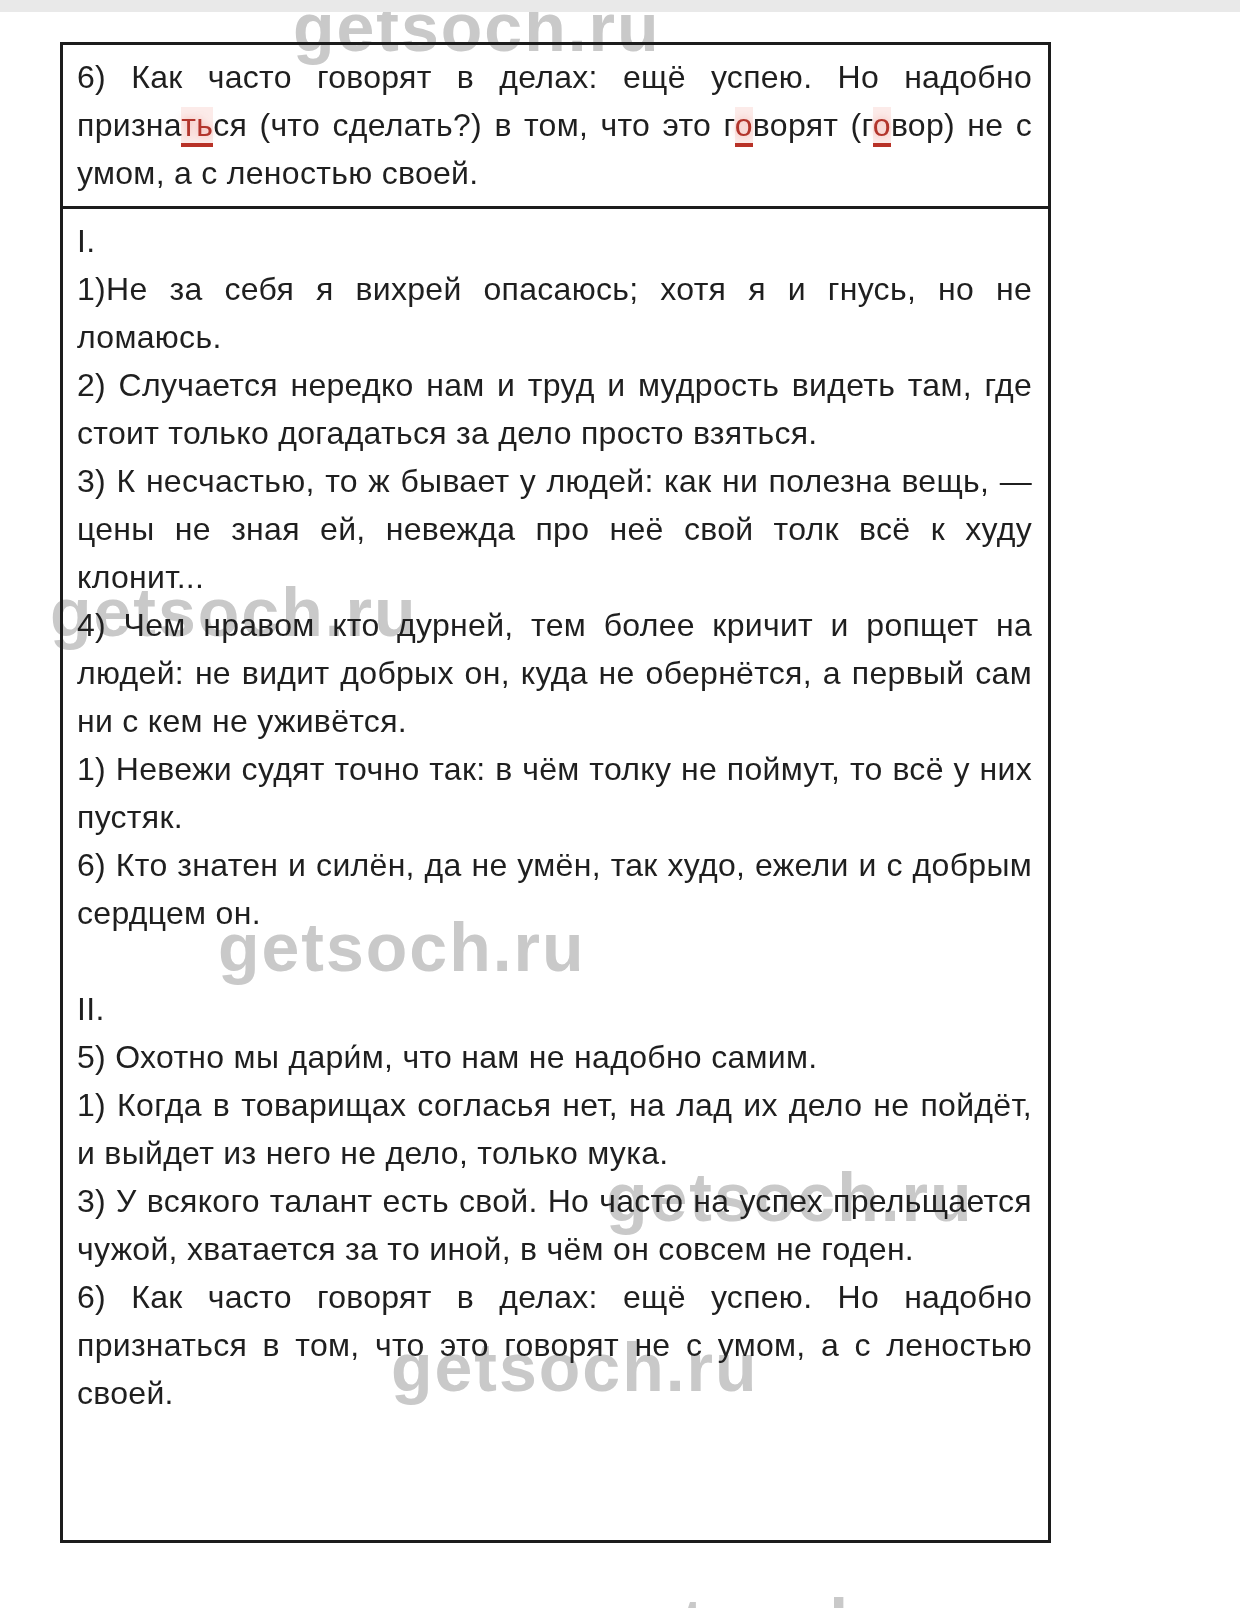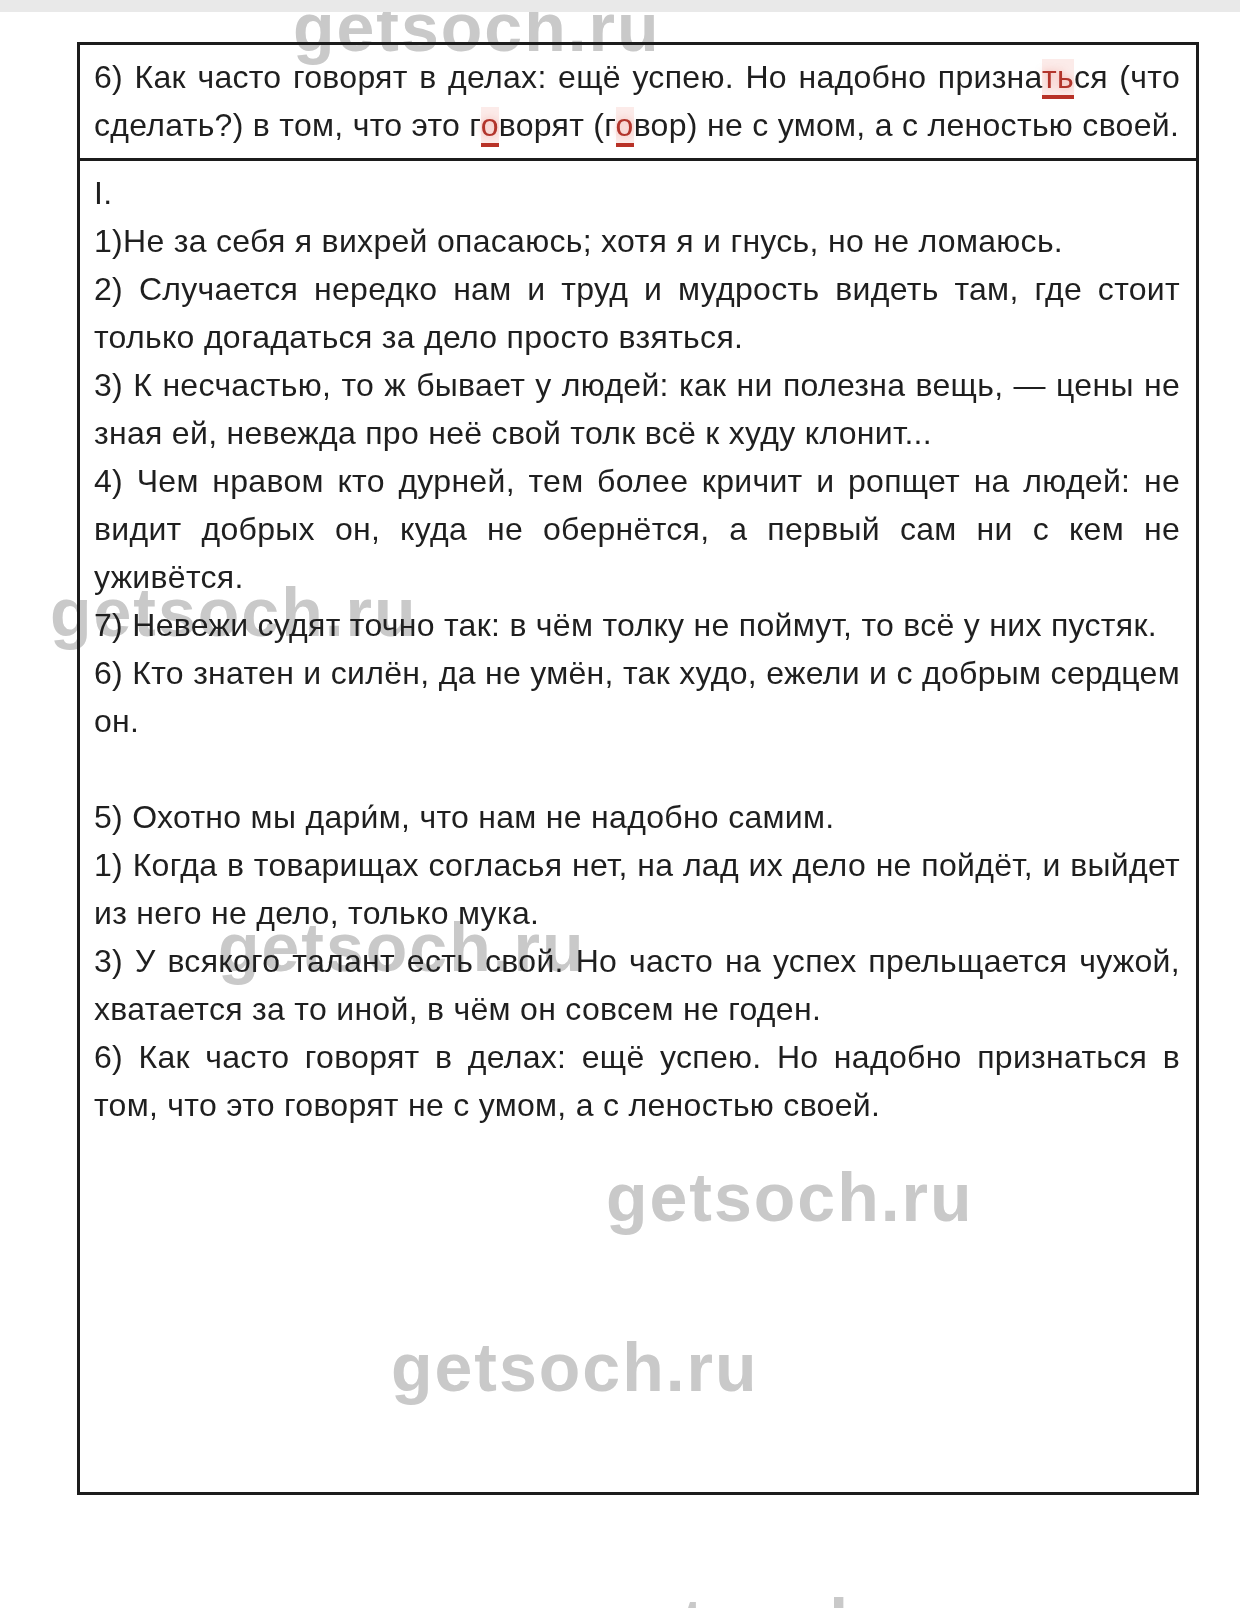--- a/index.html
+++ b/index.html
@@ -26,22 +26,22 @@
   }
   .wm1 { left:293px; top:-22px; }
   .wm2 { left:50px;  top:563px; }
   .wm3 { left:218px; top:898px; }
   .wm4 { left:606px; top:1148px; }
   .wm5 { left:391px; top:1318px; }
   .wm6 { left:598px; top:1574px; }
   
   .doc {
     position:absolute;
-    left:77px; top:30px;
-    width:1122px;
+    left:60px; top:30px;
+    width:991px;
     z-index:1;
   }
   .box {
     box-sizing:border-box;
     border:3px solid #1c1c1c;
     background:transparent;
     padding:8px 16px 9px 14px;
   }
   .box + .box { margin-top:-3px; }
   .box2 { min-height:1337px; padding-bottom:26px; }
@@ -82,24 +82,25 @@
       <p class="para"><span>6) Как часто говорят в делах: ещё успею. Но надобно призна</span><span class="corr">ть</span><span>ся (что сделать?) в том, что это г</span><span class="corr">о</span><span>ворят (г</span><span class="corr">о</span><span>вор) не с умом, а с леностью своей.</span></p>
     </section>
 
     <section class="box box2">
       <p class="heading">I.</p>
       <div>
           <p class="para">1)Не за себя я вихрей опасаюсь; хотя я и гнусь, но не ломаюсь.</p>
           <p class="para">2) Случается нередко нам и труд и мудрость видеть там, где стоит только догадаться за дело просто взяться.</p>
           <p class="para">3) К несчастью, то ж бывает у людей: как ни полезна вещь, — цены не зная ей, невежда про неё свой толк всё к худу клонит...</p>
           <p class="para">4) Чем нравом кто дурней, тем более кричит и ропщет на людей: не видит добрых он, куда не обернётся, а первый сам ни с кем не уживётся.</p>
-          <p class="para">7) Невежи судят точно так: в чём толку не поймут, то всё у них пустяк.</p>
+          <p class="para">1) Невежи судят точно так: в чём толку не поймут, то всё у них пустяк.</p>
           <p class="para">6) Кто знатен и силён, да не умён, так худо, ежели и с добрым сердцем он.</p>
         </div>
       <div class="blank-line"></div>
+      <p class="heading">II.</p>
       <div>
           <p class="para">5) Охотно мы дари́м, что нам не надобно самим.</p>
           <p class="para">1) Когда в товарищах согласья нет, на лад их дело не пойдёт, и выйдет из него не дело, только мука.</p>
           <p class="para">3) У всякого талант есть свой. Но часто на успех прельщается чужой, хватается за то иной, в чём он совсем не годен.</p>
           <p class="para">6) Как часто говорят в делах: ещё успею. Но надобно признаться в том, что это говорят не с умом, а с леностью своей.</p>
         </div>
     </section>
 
   </div>
 </div>

